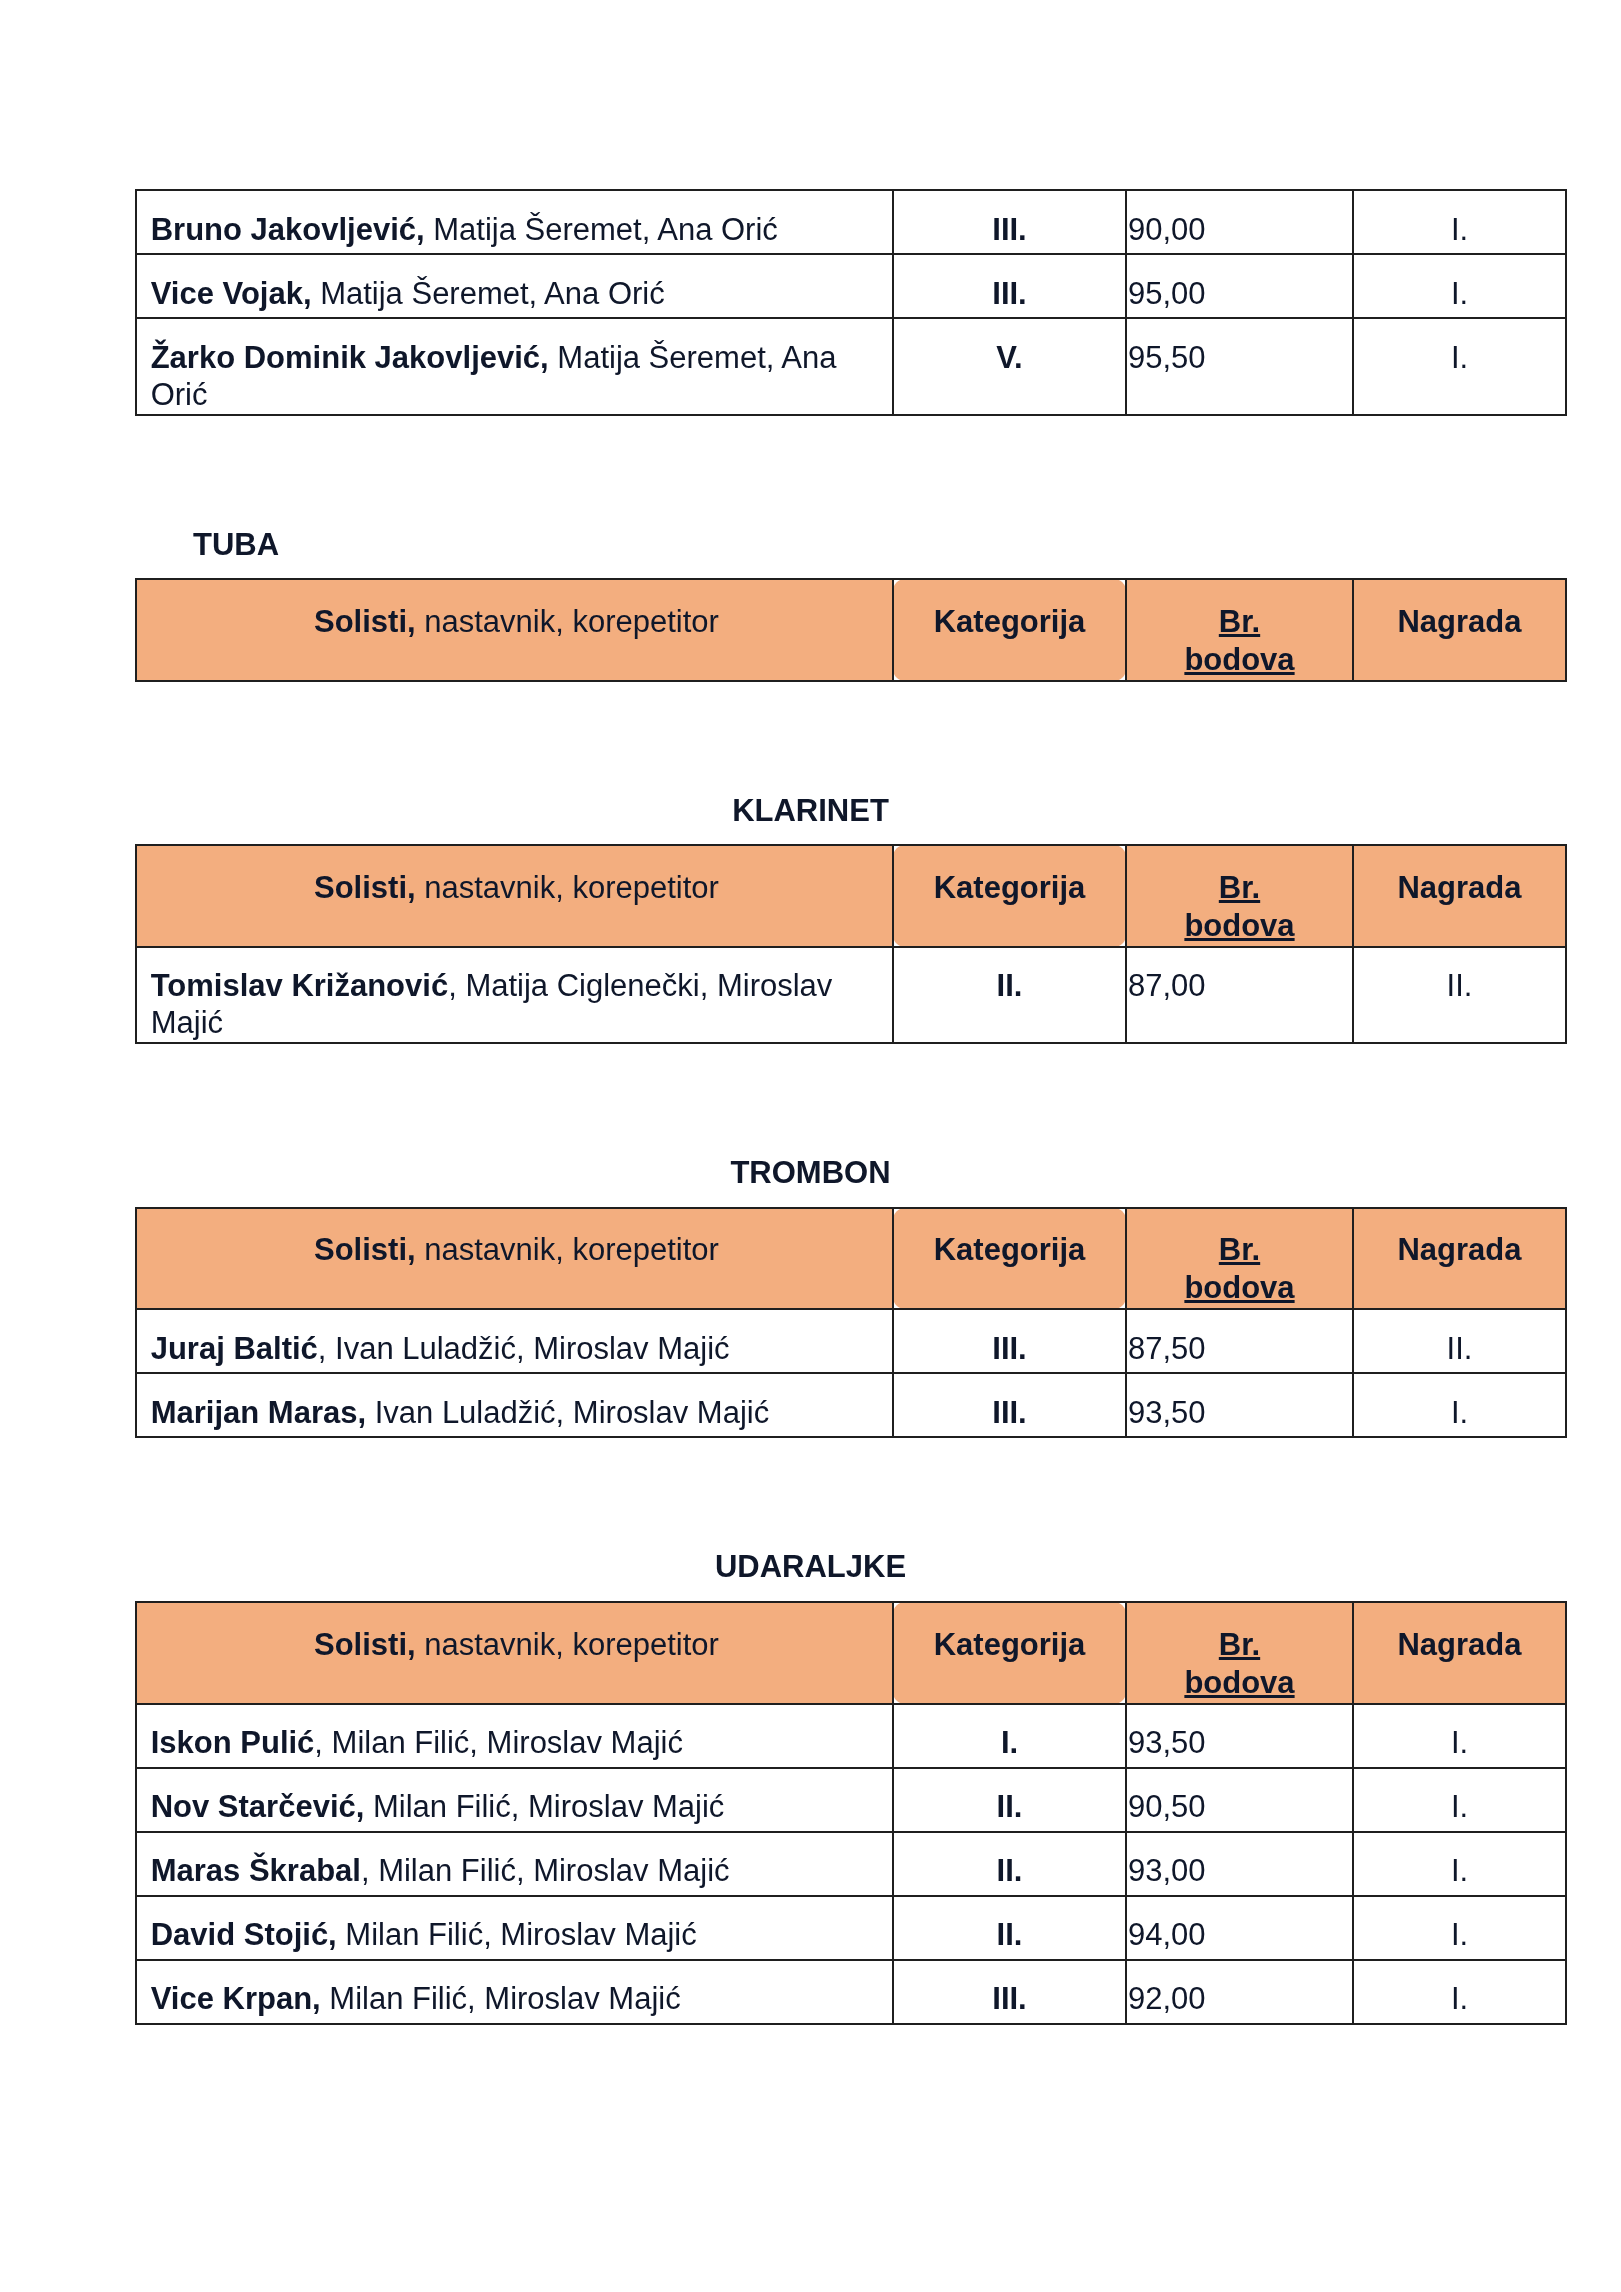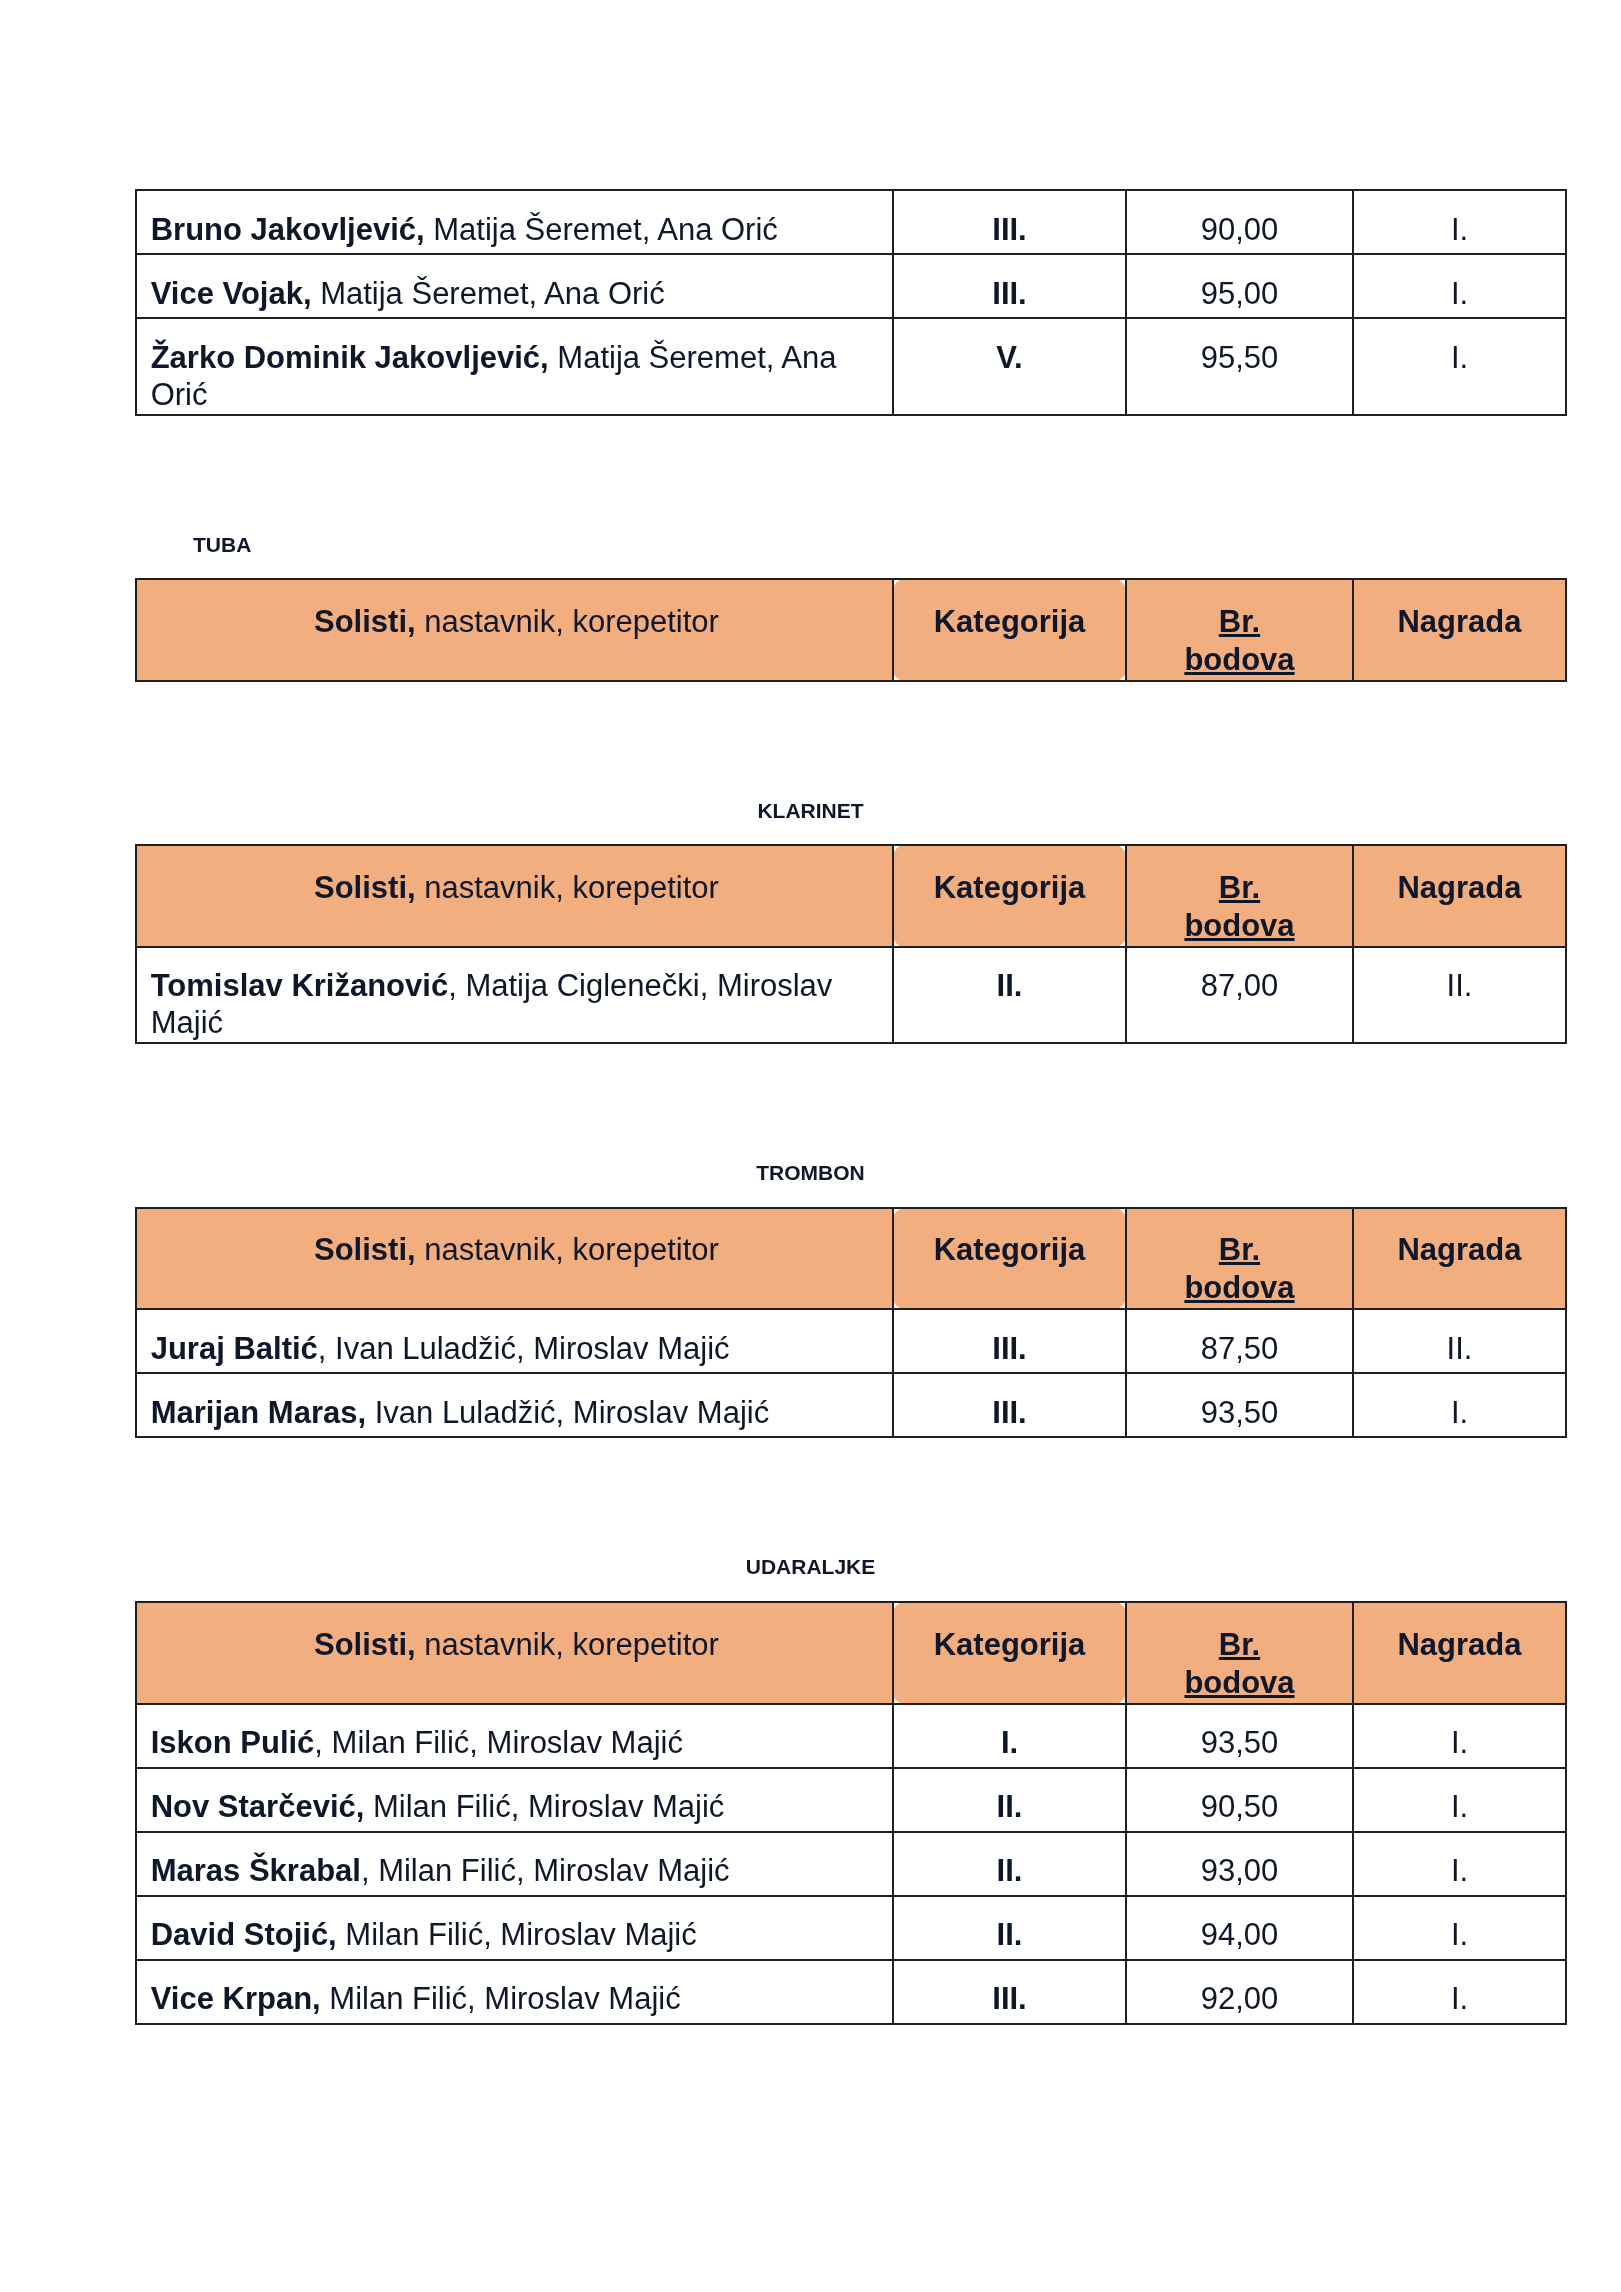--- a/index.html
+++ b/index.html
@@ -23,37 +23,37 @@
   table.results.first { margin-top: 189px; }
   table.results td {
     border: 2px solid var(--border-col, #1f1f1f);
     box-sizing: border-box;
     font-size: 31px;
     vertical-align: top;
     overflow: hidden;
   }
   td.col-name  { width: 757px; text-align: left; padding-left: 13.7px; padding-right: 9.8px; }
   td.col-cat   { width: 233px; text-align: center; border-radius: 12px; }
-  td.col-pts   { width: 227px; text-align: center; }
+  td.col-pts   { width: 227px; text-align: left; }
   td.col-awd   { width: 213px; text-align: center; }
   td.data { height: 64px; padding-top: 19.6px; line-height: 37px; }
   td.hdr {
     height: 99px;
     padding-top: 22.5px;
     line-height: 38px;
     text-align: center;
     background: var(--header-bg, #F3AE7F);
   }
   td.hdr .line { display: block; text-decoration: underline; }
   .b { font-weight: bold; }
   .title {
     margin: 113px 0 0 0;
     height: 32px;
     line-height: 32px;
-    font-size: 21px;
+    font-size: 31px;
     font-weight: bold;
   }
   .title-left   { padding-left: 193px; text-align: left; }
   .title-center { text-align: center; }
 </style>
 </head>
 <body>
 
 <div class="page">
 

